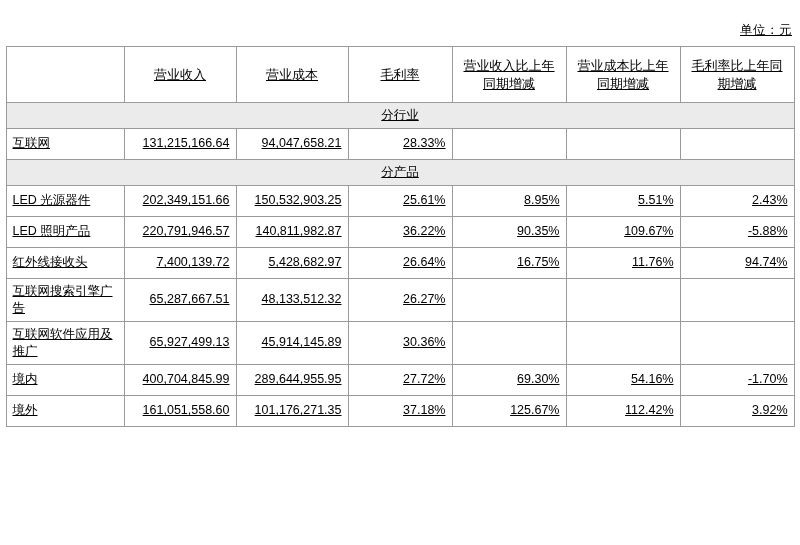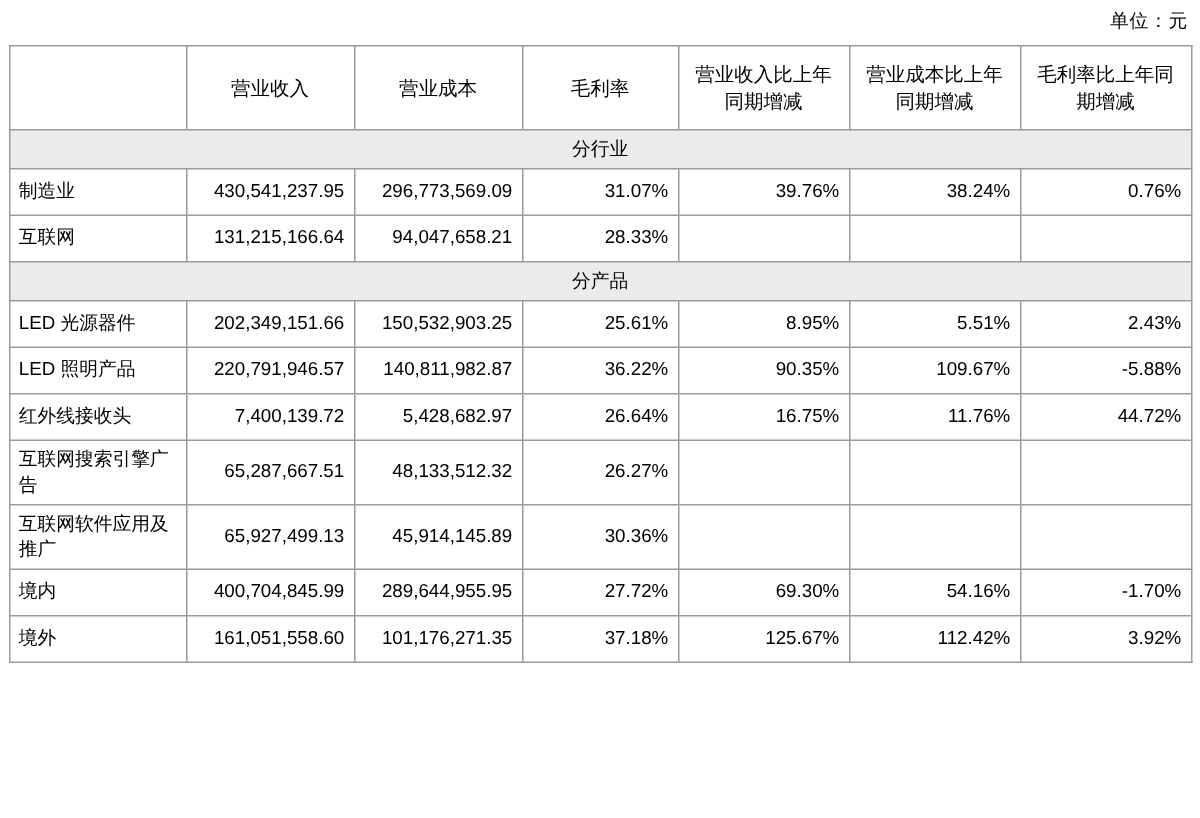--- a/index.html
+++ b/index.html
@@ -12,21 +12,22 @@
     height: 545px;
     font-family: "Liberation Sans", "DejaVu Sans", sans-serif;
     color: #000000;
     overflow: hidden;
   }
   .page {
     position: relative;
     width: 800px;
     height: 545px;
     box-sizing: border-box;
-    padding: 0 4px;
+    padding: 16px 4px;
+    text-decoration: underline;
   }
   .unit-line {
     text-align: right;
     font-size: 12.5px;
     padding: 6px 4px 7px 0;
     letter-spacing: 0.5px;
   }
   table.fin {
     border-collapse: collapse;
     table-layout: fixed;
@@ -98,29 +99,20 @@
         <td>营业成本比上年同期增减</td>
         <td>毛利率比上年同期增减</td>
       </tr>
     </thead>
     <tbody>
 
       <tr class="section">
         <td colspan="7">分行业</td>
       </tr>
       <tr>
-        <td class="label">制造业</td>
-        <td class="num">430,541,237.95</td>
-        <td class="num">296,773,569.09</td>
-        <td class="num">31.07%</td>
-        <td class="num">39.76%</td>
-        <td class="num">38.24%</td>
-        <td class="num">0.76%</td>
-      </tr>
-      <tr>
         <td class="label">互联网</td>
         <td class="num">131,215,166.64</td>
         <td class="num">94,047,658.21</td>
         <td class="num">28.33%</td>
         <td class="num"></td>
         <td class="num"></td>
         <td class="num"></td>
       </tr>
 
       <tr class="section">
@@ -144,21 +136,21 @@
         <td class="num">109.67%</td>
         <td class="num">-5.88%</td>
       </tr>
       <tr>
         <td class="label">红外线接收头</td>
         <td class="num">7,400,139.72</td>
         <td class="num">5,428,682.97</td>
         <td class="num">26.64%</td>
         <td class="num">16.75%</td>
         <td class="num">11.76%</td>
-        <td class="num">44.72%</td>
+        <td class="num">94.74%</td>
       </tr>
       <tr class="tall">
         <td class="label wrap-label">互联网搜索引擎广告</td>
         <td class="num">65,287,667.51</td>
         <td class="num">48,133,512.32</td>
         <td class="num">26.27%</td>
         <td class="num"></td>
         <td class="num"></td>
         <td class="num"></td>
       </tr>

